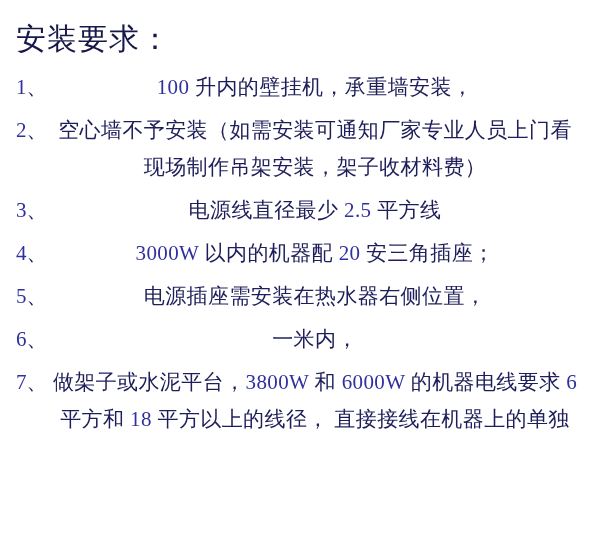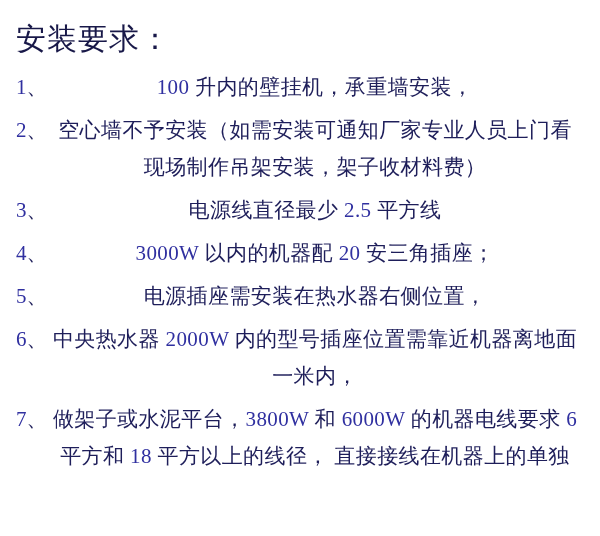--- a/index.html
+++ b/index.html
@@ -91,21 +91,20 @@
       </div>
       <div class="item">
         <div class="num-col"><span class="latin">5</span>、</div>
         <div class="lines">
           <div class="line">电源插座需安装在热水器右侧位置，</div>
         </div>
       </div>
       <div class="item">
         <div class="num-col"><span class="latin">6</span>、</div>
         <div class="lines">
-          <div class="line">中央热水器 <span class="latin">2000W</span> 内的型号插座位置需靠近机器离地面</div>
           <div class="line">一米内，</div>
         </div>
       </div>
       <div class="item">
         <div class="num-col"><span class="latin">7</span>、</div>
         <div class="lines">
           <div class="line">做架子或水泥平台，<span class="latin">3800W</span> 和 <span class="latin">6000W</span> 的机器电线要求 <span class="latin">6</span></div>
           <div class="line">平方和 <span class="latin">18</span> 平方以上的线径， 直接接线在机器上的单独</div>
         </div>
       </div>

